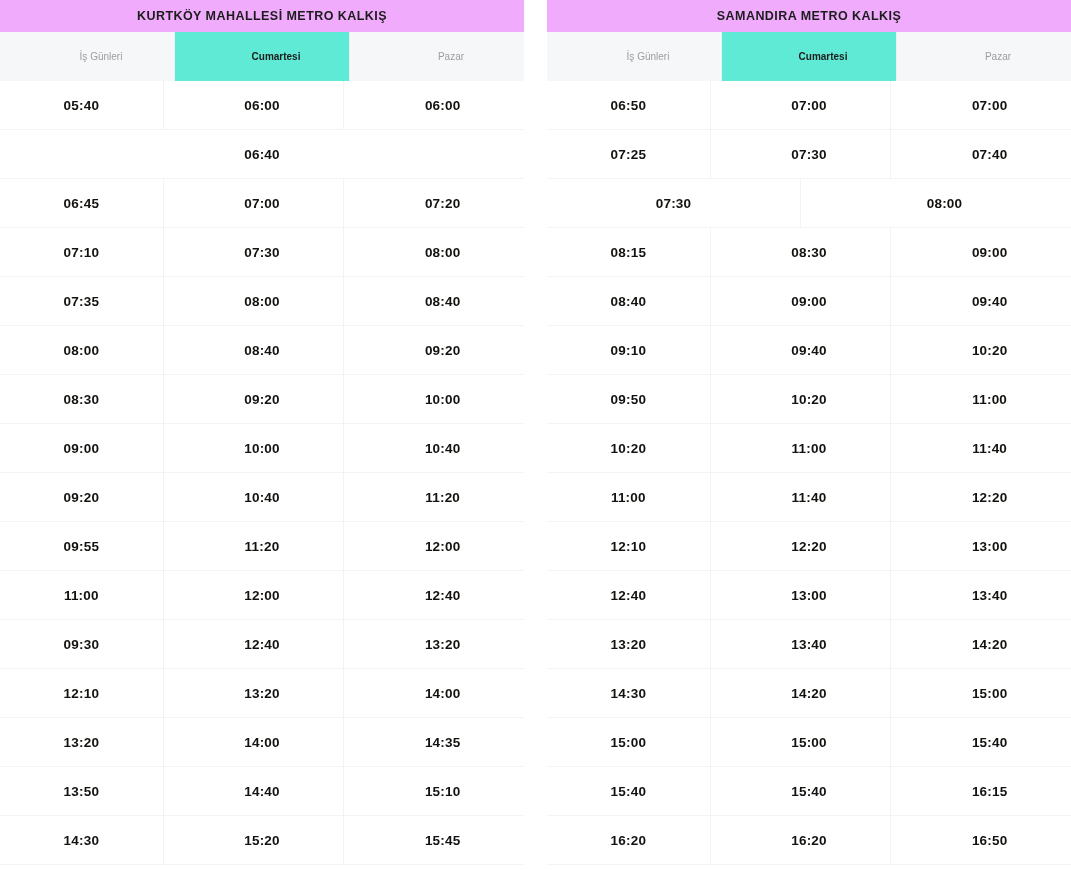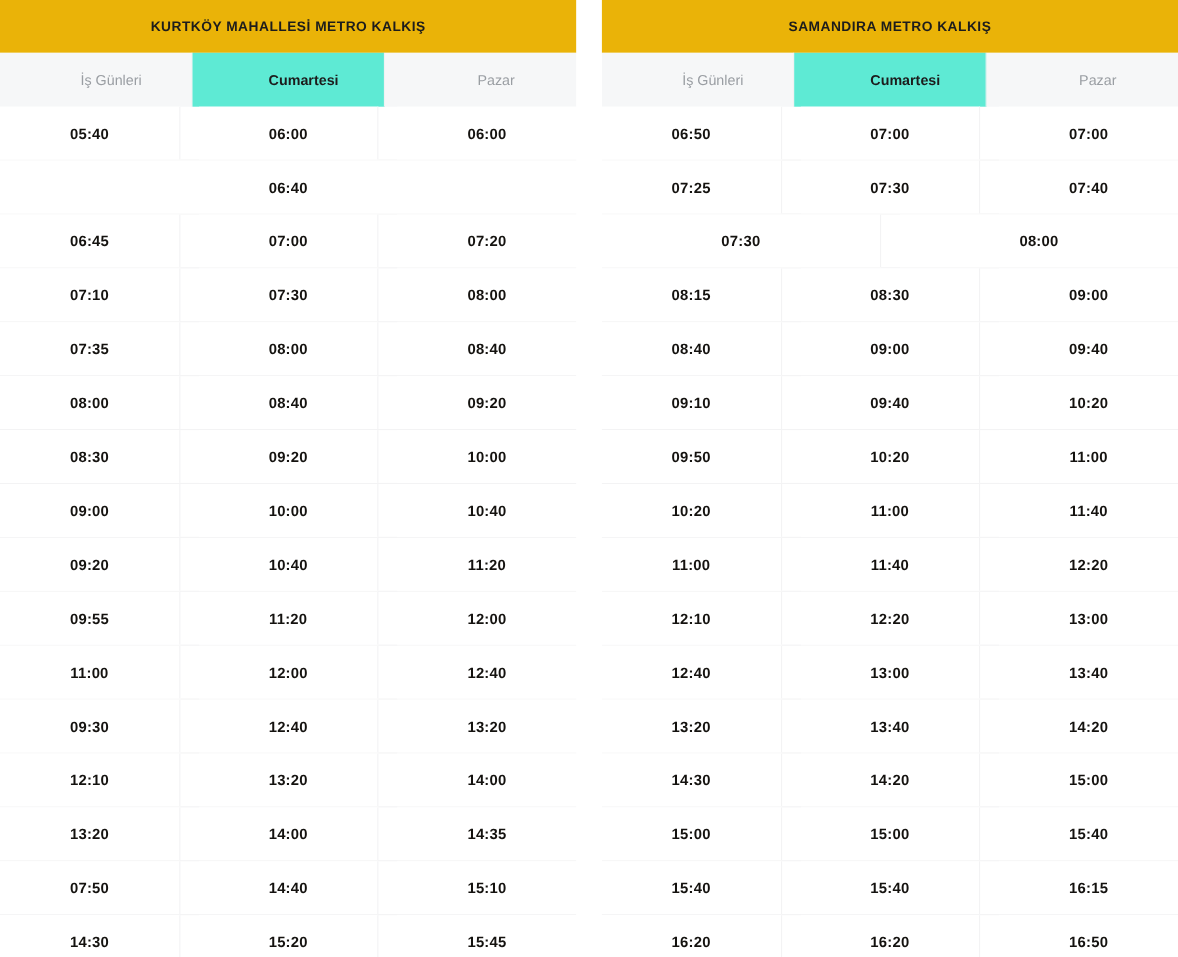--- a/index.html
+++ b/index.html
@@ -19,42 +19,42 @@
     gap: 23px;
     background: #ffffff;
   }
   .schedule-table {
     width: 524px;
     flex: 0 0 524px;
     background: #ffffff;
     overflow: hidden;
   }
   .table-title {
-    height: 48px;
-    background: #eab308;
+    height: 32px;
+    background: #f0abfc;
     color: #1c1c1c;
     font-size: 12.5px;
     font-weight: bold;
     letter-spacing: 0.45px;
     display: flex;
     align-items: center;
     justify-content: center;
     text-align: center;
     padding: 0 10px;
   }
   .col-head-row {
     display: flex;
     height: 49px;
   }
   .col-head {
     flex: 1 1 0;
     display: flex;
     align-items: center;
     justify-content: center;
-    font-size: 13px;
+    font-size: 10px;
     background: #f6f7f8;
     color: #9a9ea3;
     font-weight: normal;
     border-right: 1px solid #f0f1f2;
     padding-left: 28px;
   }
   .col-head:last-child { border-right: none; }
   .col-head.is-active {
     background: #5eead4;
     color: #1c1c1c;
@@ -156,21 +156,21 @@
           <div class="data-cell">12:10</div>
           <div class="data-cell">13:20</div>
           <div class="data-cell">14:00</div>
         </div>
         <div class="data-row">
           <div class="data-cell">13:20</div>
           <div class="data-cell">14:00</div>
           <div class="data-cell">14:35</div>
         </div>
         <div class="data-row">
-          <div class="data-cell">07:50</div>
+          <div class="data-cell">13:50</div>
           <div class="data-cell">14:40</div>
           <div class="data-cell">15:10</div>
         </div>
         <div class="data-row">
           <div class="data-cell">14:30</div>
           <div class="data-cell">15:20</div>
           <div class="data-cell">15:45</div>
         </div>
       </div>
   </section>

